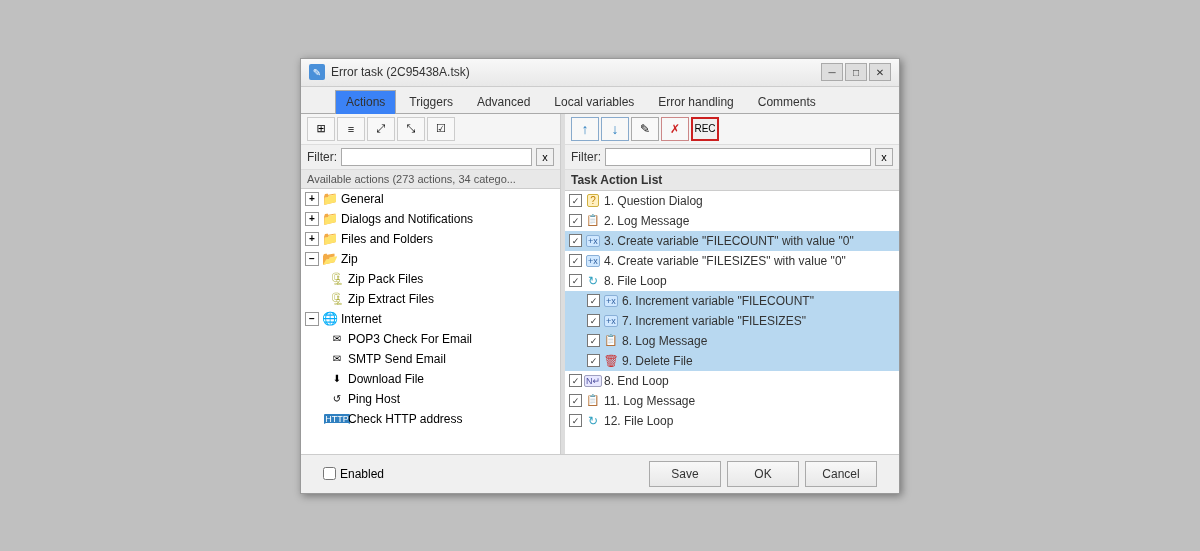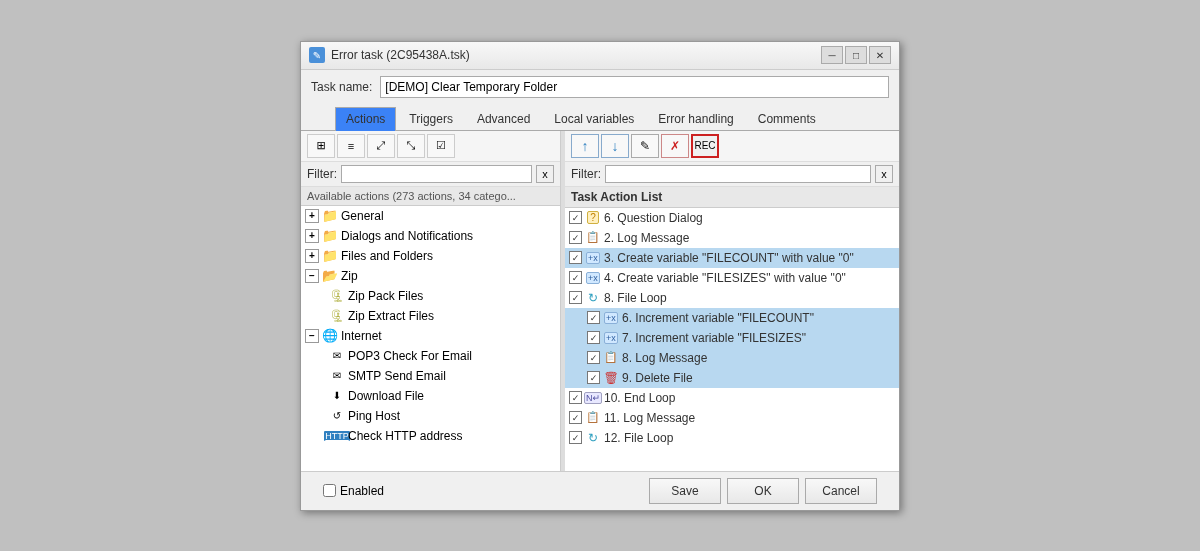--- a/index.html
+++ b/index.html
@@ -326,24 +326,20 @@
       <div class="titlebar-icon">✎</div>
       <span class="titlebar-title">Error task (2C95438A.tsk)</span>
     </div>
     <div class="titlebar-controls">
       <button class="titlebar-btn">─</button>
       <button class="titlebar-btn">□</button>
       <button class="titlebar-btn close">✕</button>
     </div>
   </div>
 
-  <div class="task-name-row">
-    <label class="task-name-label">Task name:</label>
-    <input class="task-name-input" type="text" value="[DEMO] Clear Temporary Folder" style="">
-  </div>
 
   <div class="tabs">
     <div class="tab active">Actions</div>
     <div class="tab">Triggers</div>
     <div class="tab">Advanced</div>
     <div class="tab">Local variables</div>
     <div class="tab">Error handling</div>
     <div class="tab">Comments</div>
   </div>
 
@@ -473,21 +469,21 @@
 
       <div class="right-header">Task Action List</div>
 
       <div class="action-list">
 
         <div class="action-item">
           <div class="checkbox">✓</div>
           <div class="action-icon">
             <span style="font-size:10px;background:#fff0c0;border:1px solid #d0b040;border-radius:2px;padding:0 2px;color:#c08000;">?</span>
           </div>
-          <span class="action-text">6. Question Dialog</span>
+          <span class="action-text">1. Question Dialog</span>
         </div>
 
         <div class="action-item">
           <div class="checkbox">✓</div>
           <div class="action-icon">
             <span style="font-size:11px;color:#8080a0;">📋</span>
           </div>
           <span class="action-text">2. Log Message</span>
         </div>
 
@@ -545,21 +541,21 @@
             <span style="font-size:12px;color:#cc3333;">🗑</span>
           </div>
           <span class="action-text">9. Delete File</span>
         </div>
 
         <div class="action-item">
           <div class="checkbox">✓</div>
           <div class="action-icon">
             <span style="font-size:9px;background:#e8e8ff;border:1px solid #a0a0c0;border-radius:2px;padding:0 1px;color:#5050a0;">N↵</span>
           </div>
-          <span class="action-text">10. End Loop</span>
+          <span class="action-text">8. End Loop</span>
         </div>
 
         <div class="action-item">
           <div class="checkbox">✓</div>
           <div class="action-icon">
             <span style="font-size:11px;color:#8080a0;">📋</span>
           </div>
           <span class="action-text">11. Log Message</span>
         </div>
 

